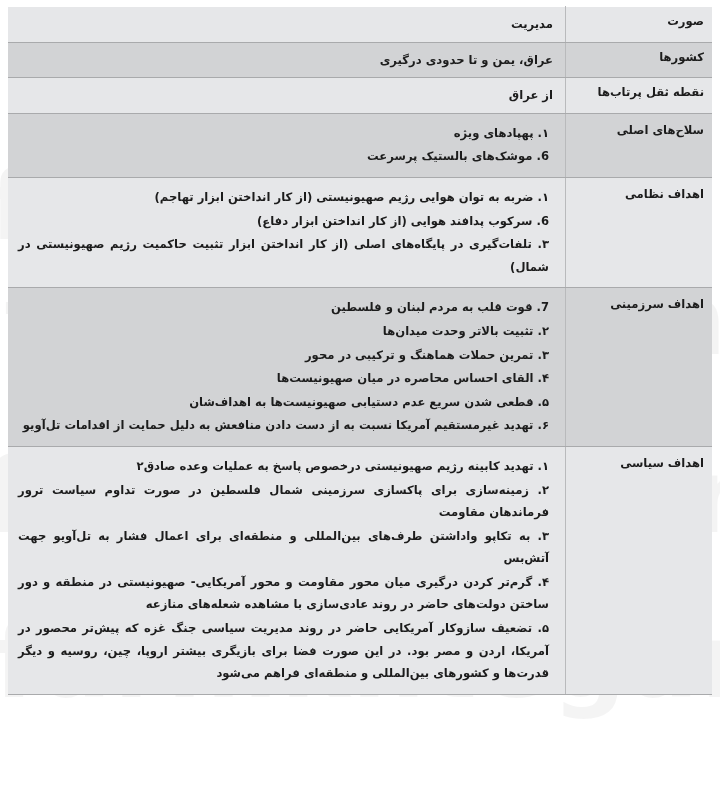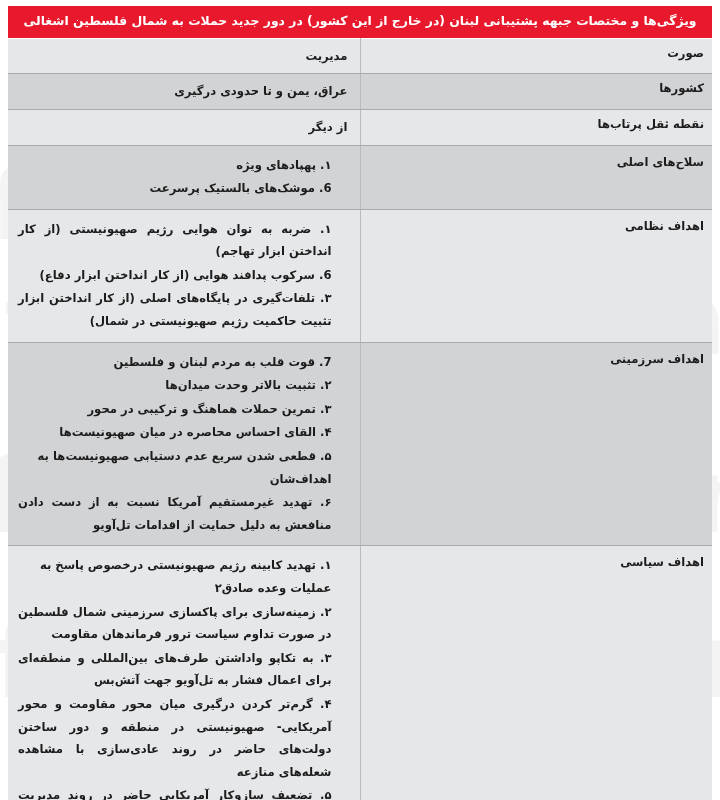--- a/index.html
+++ b/index.html
@@ -110,21 +110,21 @@
     border-top: 1px solid #ffffff;
     border-bottom: 1px solid #a9aaac;
   }
 
   .desc-col ul {
     list-style: none;
     margin: 0;
     padding: 0;
   }
   .desc-col li {
-    margin: 0 16px 1px 0;
+    margin: 0 4px 1px 0;
     padding: 0;
     text-align: justify;
     text-align-last: right;
   }
   .desc-col li.single-line {
     text-align: right;
   }
   .desc-col .plain {
     text-align: right;
   }
@@ -145,40 +145,37 @@
     <div class="wm-shape wm-s2"></div>
     <div class="wm-shape wm-s3"></div>
     <div class="wm-shape wm-s4"></div>
     <div class="wm-shape wm-s5"></div>
     <div class="wm-shape wm-s6"></div>
     <div class="wm-shape wm-s7"></div>
   </div>
 
   <table class="main-table">
     <tbody>
-      <tr>
-        <td class="banner-cell" colspan="2">ویژگی‌ها و مختصات جبهه پشتیبانی لبنان (در خارج از این کشور) در دور جدید حملات به شمال فلسطین اشغالی</td>
-      </tr>
 
     <tr class="row-light row-sep tight">
           <td class="label-col">صورت</td>
           <td class="desc-col">
             <div class="plain">مدیریت</div>
           </td>
         </tr>
         <tr class="row-dark row-sep tight">
           <td class="label-col">کشورها</td>
           <td class="desc-col">
             <div class="plain">عراق، یمن و تا حدودی درگیری</div>
           </td>
         </tr>
         <tr class="row-light row-sep tight">
           <td class="label-col">نقطه ثقل پرتاب‌ها</td>
           <td class="desc-col">
-            <div class="plain">از دیگر</div>
+            <div class="plain">از عراق</div>
           </td>
         </tr>
         <tr class="row-dark row-sep">
           <td class="label-col">سلاح‌های اصلی</td>
           <td class="desc-col">
             <ul>
               <li class="single-line">۱. پهپادهای ویژه</li>
               <li class="single-line">6. موشک‌های بالستیک پرسرعت</li>
             </ul>
           </td>

